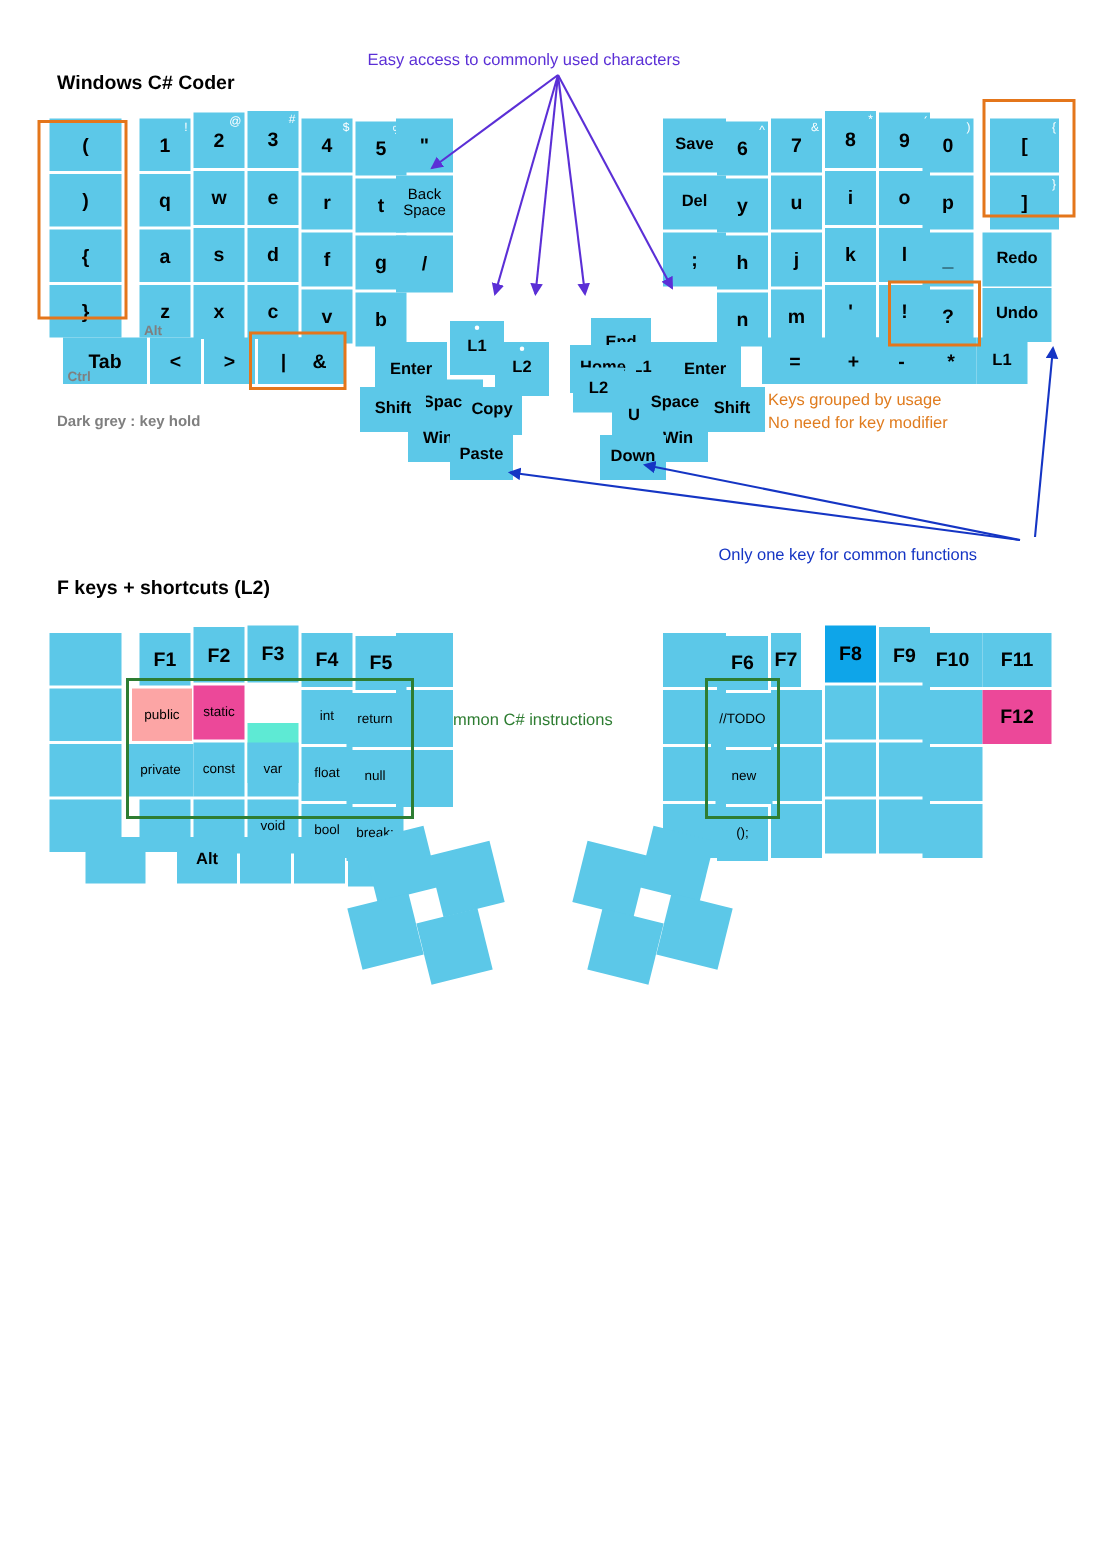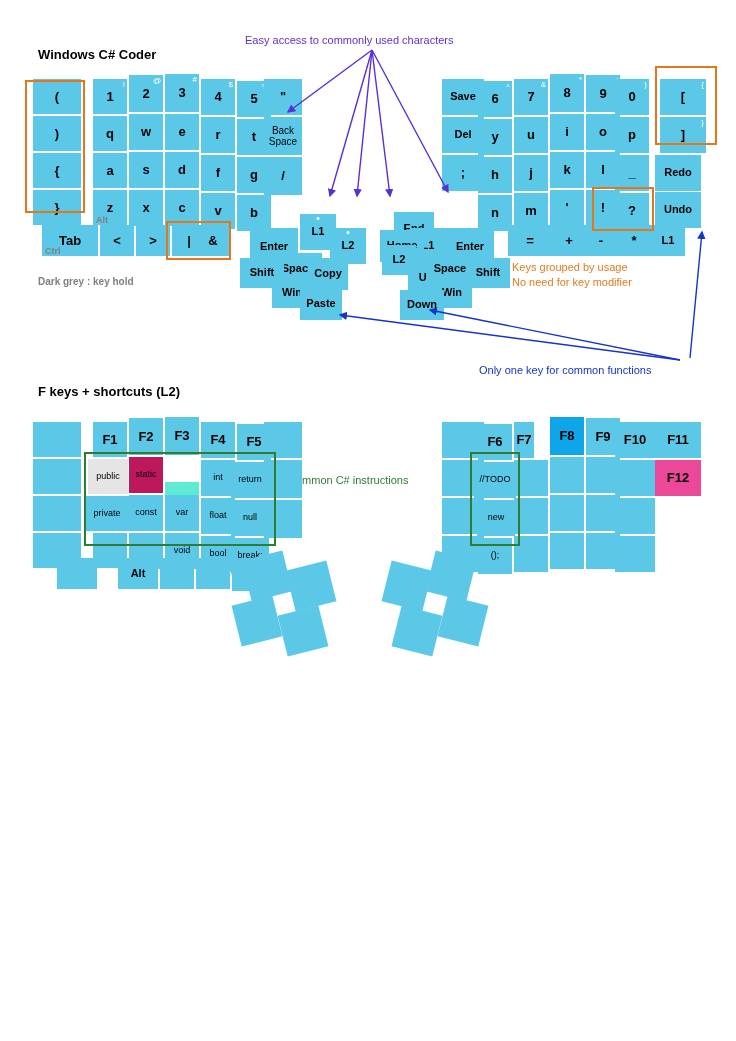--- a/index.html
+++ b/index.html
@@ -405,24 +405,24 @@
         <div class="main">F3</div>
       </div>
       <div class="key" style="left: 201px; top: 422px; width: 34px; height: 36px; background: rgb(92, 200, 232);">
         <div class="main">F4</div>
       </div>
       <div class="key" style="left: 237px; top: 424px; width: 34px; height: 36px; background: rgb(92, 200, 232);">
         <div class="main">F5</div>
       </div>
       <div class="key" style="left: 264px; top: 422px; width: 38px; height: 36px; background: rgb(92, 200, 232);"></div>
       <div class="key" style="left: 33px; top: 459px; width: 48px; height: 35px; background: rgb(92, 200, 232);"></div>
-      <div class="key" style="left: 88px; top: 459px; width: 40px; height: 35px; background: #e5e5e5;">
+      <div class="key" style="left: 88px; top: 459px; width: 40px; height: 35px; background: #fca5a5;">
         <div class="main tiny">public</div>
       </div>
-      <div class="key" style="left: 129px; top: 457px; width: 34px; height: 36px; background: #be185d;">
+      <div class="key" style="left: 129px; top: 457px; width: 34px; height: 36px; background: #ec4899;">
         <div class="main tiny">static</div>
       </div>
       <div class="key" style="left: 165px; top: 482px; width: 34px; height: 40px; background: #5eead4;">
         <div class="main tiny">string</div>
       </div>
       <div class="key" style="left: 201px; top: 460px; width: 34px; height: 36px; background: rgb(92, 200, 232);">
         <div class="main tiny">int</div>
       </div>
       <div class="key" style="left: 231px; top: 462px; width: 38px; height: 36px; background: rgb(92, 200, 232);">
         <div class="main tiny">return</div>

